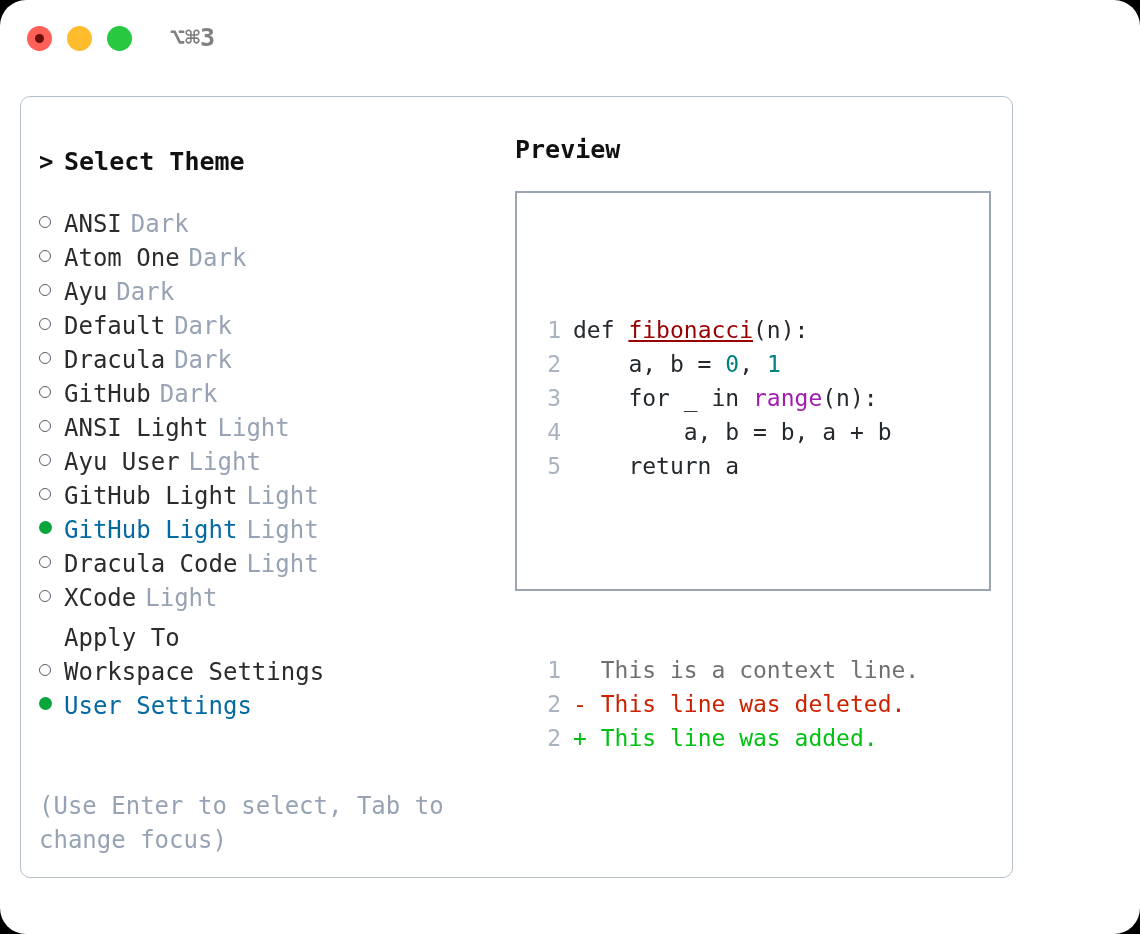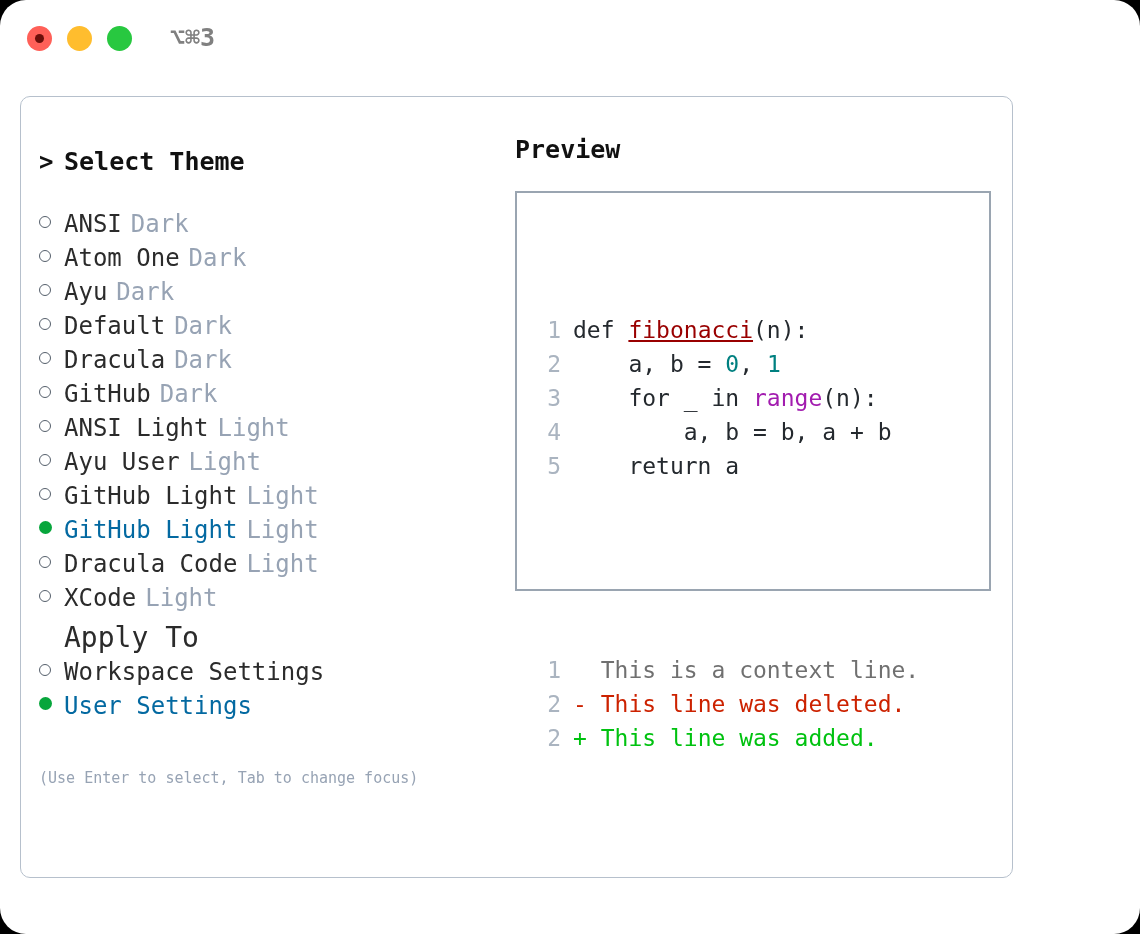--- a/index.html
+++ b/index.html
@@ -135,31 +135,31 @@
     font-size: 25px;
   }
   .header-row .marker { font-weight: bold; color: #111111; }
 
   .label { color: #2b2b2b; }
   .label.selected { color: #0369a1; }
   .tag { color: #97a3b4; padding-left: 9px; margin-top: 28px; }
 
   .section-title {
     color: #2b2b2b;
-    font-size: 28px;
+    font-size: 24px;
   }
 
   .spacer { height: 34px; }
 
   .hint {
     position: absolute;
     left: 18px;
-    top: 664px;
+    top: 692px;
     width: 410px;
-    font-size: 15px;
+    font-size: 24px;
     line-height: 34px;
     color: #97a3b4;
   }
 
   
   .right-col {
     position: absolute;
     left: 480px;
     top: 36px;
     width: 480px;

